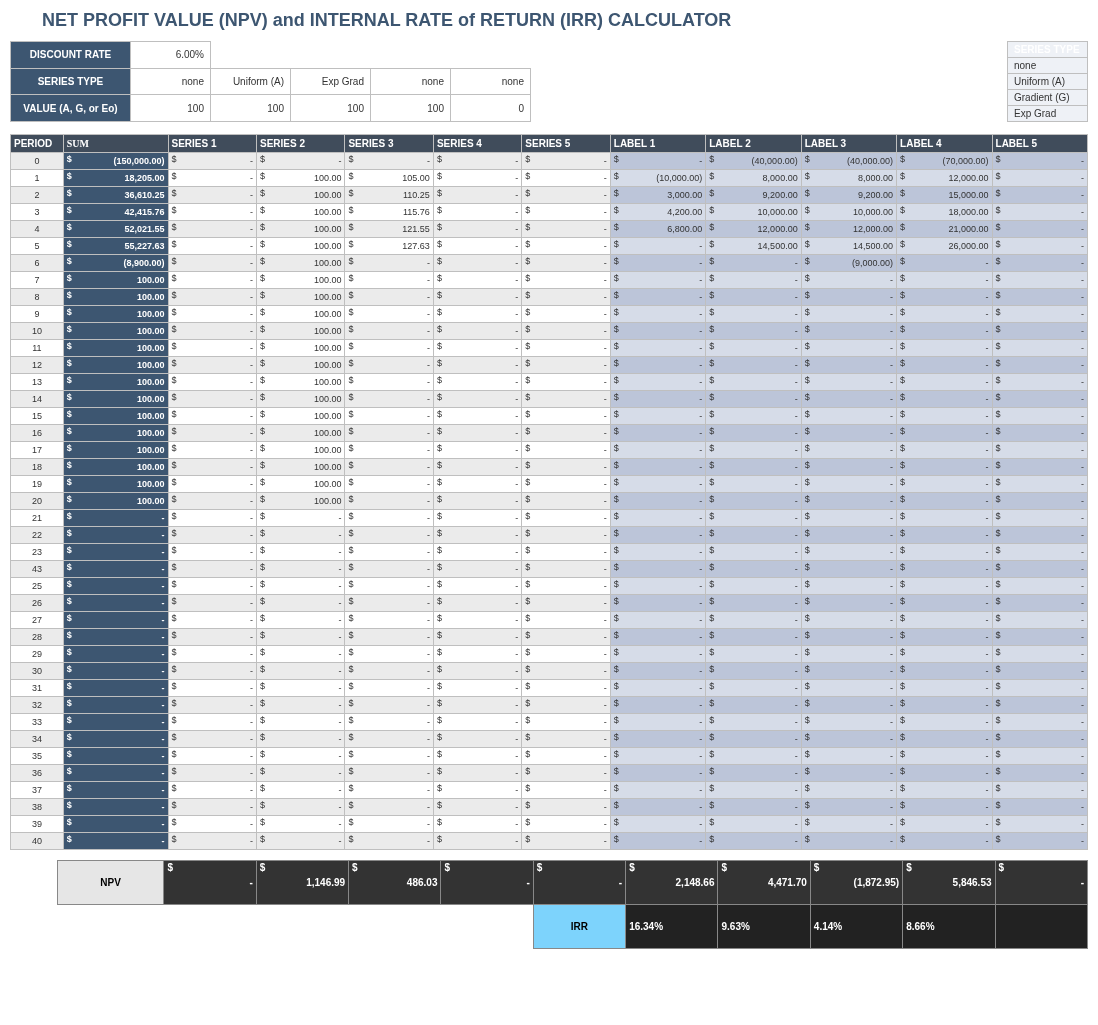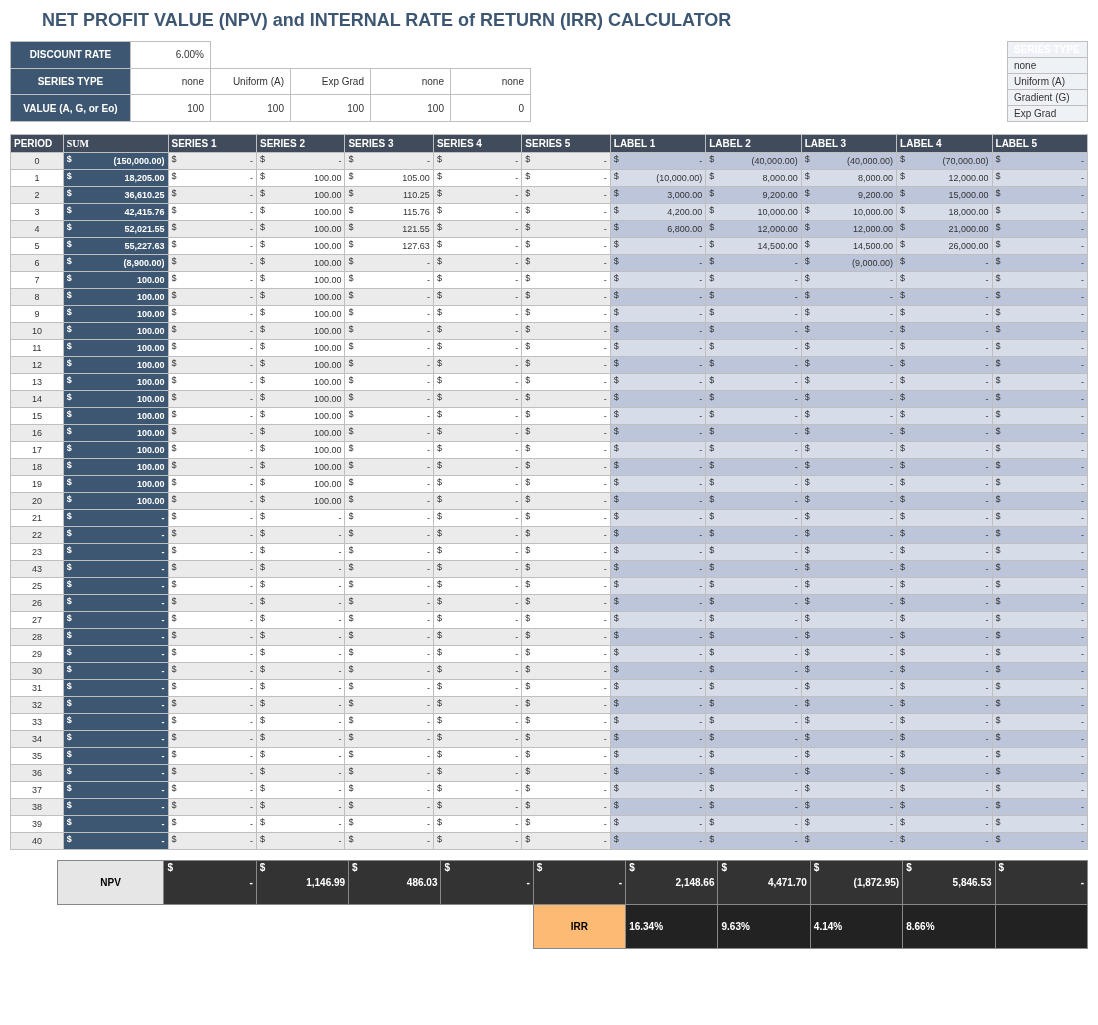--- a/index.html
+++ b/index.html
@@ -65,21 +65,21 @@
   .ser-cell { text-align:right; position:relative;}
   .lab-cell { text-align:right; position:relative; background:#d6dce8;}
   .alt-row .ser-cell { background:#ebebeb; }
   .alt-row .lab-cell { background:#bcc5d9; }
   .alt-row .col-period { background:#ebebeb; }
   .dollar { position:absolute; left:3px; top:1px; }
   .npv-table { margin-top: 10px; }
   .npv-table td, .npv-table th { border:1px solid #888; height:20px; font-size:10px; padding:16px 3px; }
   .npv-lbl { background:#e6e6e6; color:#000; font-weight:bold; text-align:center; }
   .npv-dark { background:#333; color:#fff; font-weight:bold; text-align:right; position:relative;}
-  .irr-lbl { background:#fdba74; color:#000; font-weight:bold; text-align:center;}
+  .irr-lbl { background:#7dd3fc; color:#000; font-weight:bold; text-align:center;}
   .irr-dark { background:#222; color:#fff; font-weight:bold; }
   .spacer { border:none !important; background:transparent;}
 </style>
 </head>
 <body>
 
 <div class="title">NET PROFIT VALUE (NPV) and INTERNAL RATE of RETURN (IRR) CALCULATOR</div>
 
 <div class="top-wrap">
   <table class="params-table">

